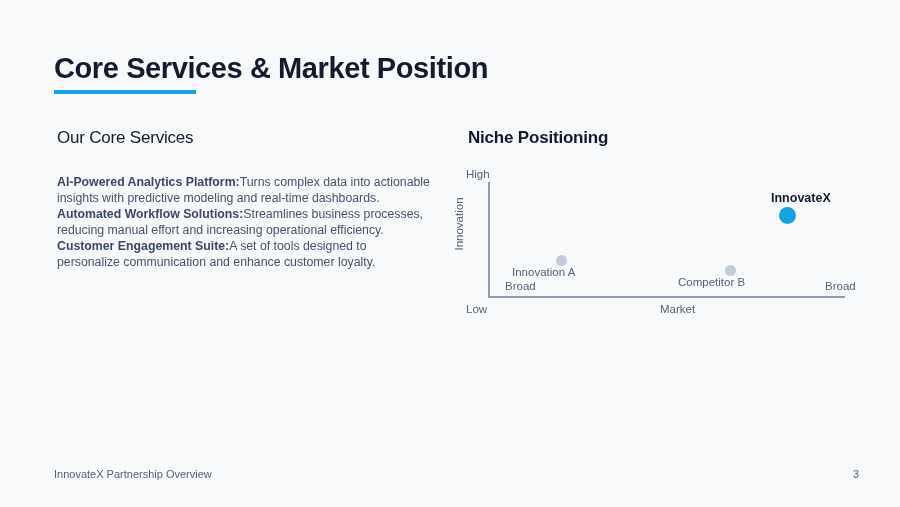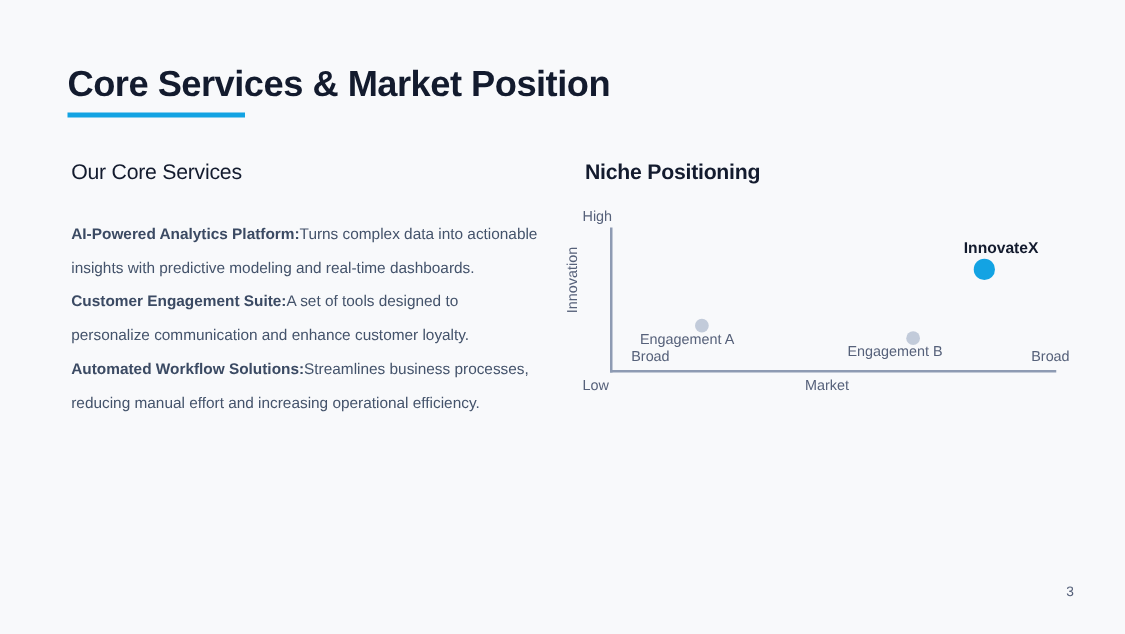--- a/index.html
+++ b/index.html
@@ -56,21 +56,21 @@
     letter-spacing: -0.2px;
     margin: 0 0 26px 0;
   }
   .service-list {
     margin: 0;
     padding: 0;
     list-style: none;
   }
   .service-item {
     font-size: 12.3px;
-    line-height: 27px;
+    line-height: 16px;
     color: #44536b;
     margin: 0;
   }
   .service-term {
     font-weight: bold;
     color: #3b4a63;
   }
 
   
   .col-right {
@@ -115,21 +115,21 @@
     color: #56617a;
     white-space: nowrap;
   }
   .axis-title-y {
     left: -8px;
     top: 58px;
     transform: rotate(-90deg);
     transform-origin: center center;
   }
   .axis-title-x {
-    left: 204px;
+    left: 220px;
     top: 143px;
     text-align: right;
   }
   .tick-label {
     position: absolute;
     font-size: 11.5px;
     color: #56617a;
     white-space: nowrap;
   }
   .tick-high  { left: 26px;  top: 8px; }
@@ -197,24 +197,24 @@
   <div class="slide-title">Core Services &amp; Market Position</div>
   <div class="title-rule"></div>
 
   <div class="col-left">
     <h2 class="section-heading">Our Core Services</h2>
     <ul class="service-list">
       <li class="service-item">
         <span class="service-term">AI-Powered Analytics Platform:</span><span>Turns complex data into actionable insights with predictive modeling and real-time dashboards.</span>
       </li>
       <li class="service-item">
-        <span class="service-term">Customer Engagement Suite:</span><span>A set of tools designed to personalize communication and enhance customer loyalty.</span>
+        <span class="service-term">Automated Workflow Solutions:</span><span>Streamlines business processes, reducing manual effort and increasing operational efficiency.</span>
       </li>
       <li class="service-item">
-        <span class="service-term">Automated Workflow Solutions:</span><span>Streamlines business processes, reducing manual effort and increasing operational efficiency.</span>
+        <span class="service-term">Customer Engagement Suite:</span><span>A set of tools designed to personalize communication and enhance customer loyalty.</span>
       </li>
     </ul>
   </div>
 
   <div class="col-right">
     <h2 class="chart-heading">Niche Positioning</h2>
   </div>
 
   <div class="chart-area">
 
@@ -223,25 +223,26 @@
 
     <div class="axis-title axis-title-y">Innovation</div>
     <div class="axis-title axis-title-x">Market</div>
 
     <div class="tick-label tick-high">High</div>
     <div class="tick-label tick-low">Low</div>
     <div class="tick-label tick-broad">Broad</div>
     <div class="tick-label tick-niche">Broad</div>
 
     <div class="point point-competitor pt-a"></div>
-    <div class="point-label lbl-a">Engagement A</div>
+    <div class="point-label lbl-a">Innovation A</div>
 
     <div class="point point-competitor pt-b"></div>
-    <div class="point-label lbl-b">Engagement B</div>
+    <div class="point-label lbl-b">Competitor B</div>
 
     <div class="point point-highlight pt-x"></div>
     <div class="point-label point-label-highlight lbl-x">InnovateX</div>
 
   </div>
 
+  <div class="footer-text">InnovateX Partnership Overview</div>
   <div class="footer-page">3</div>
 
 </div>
 
 </body></html>

